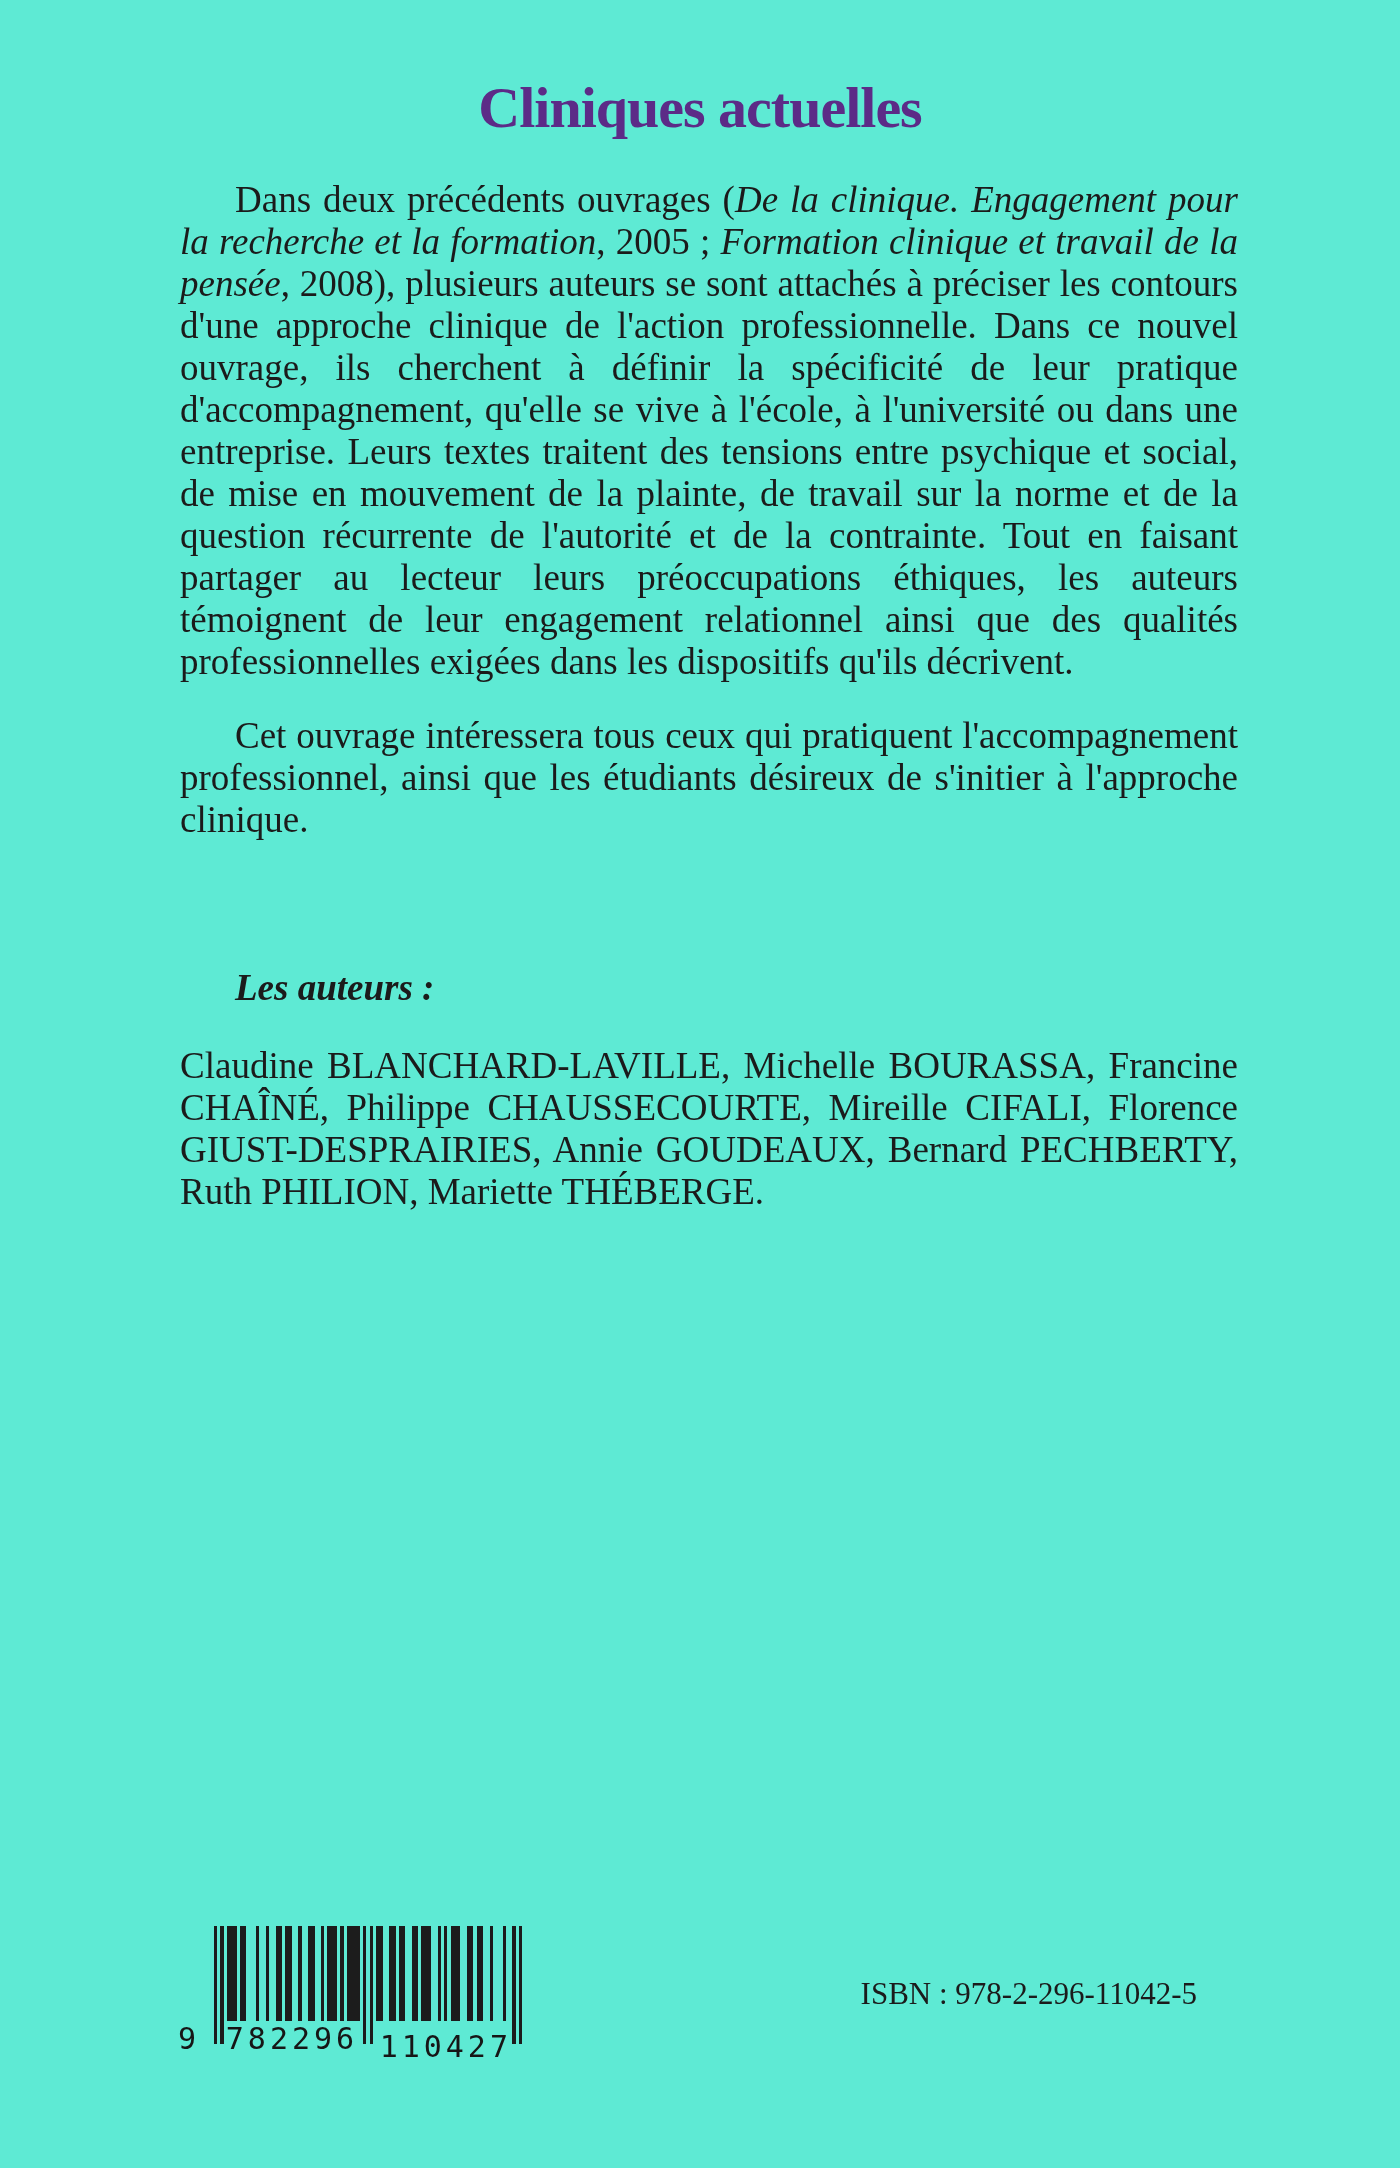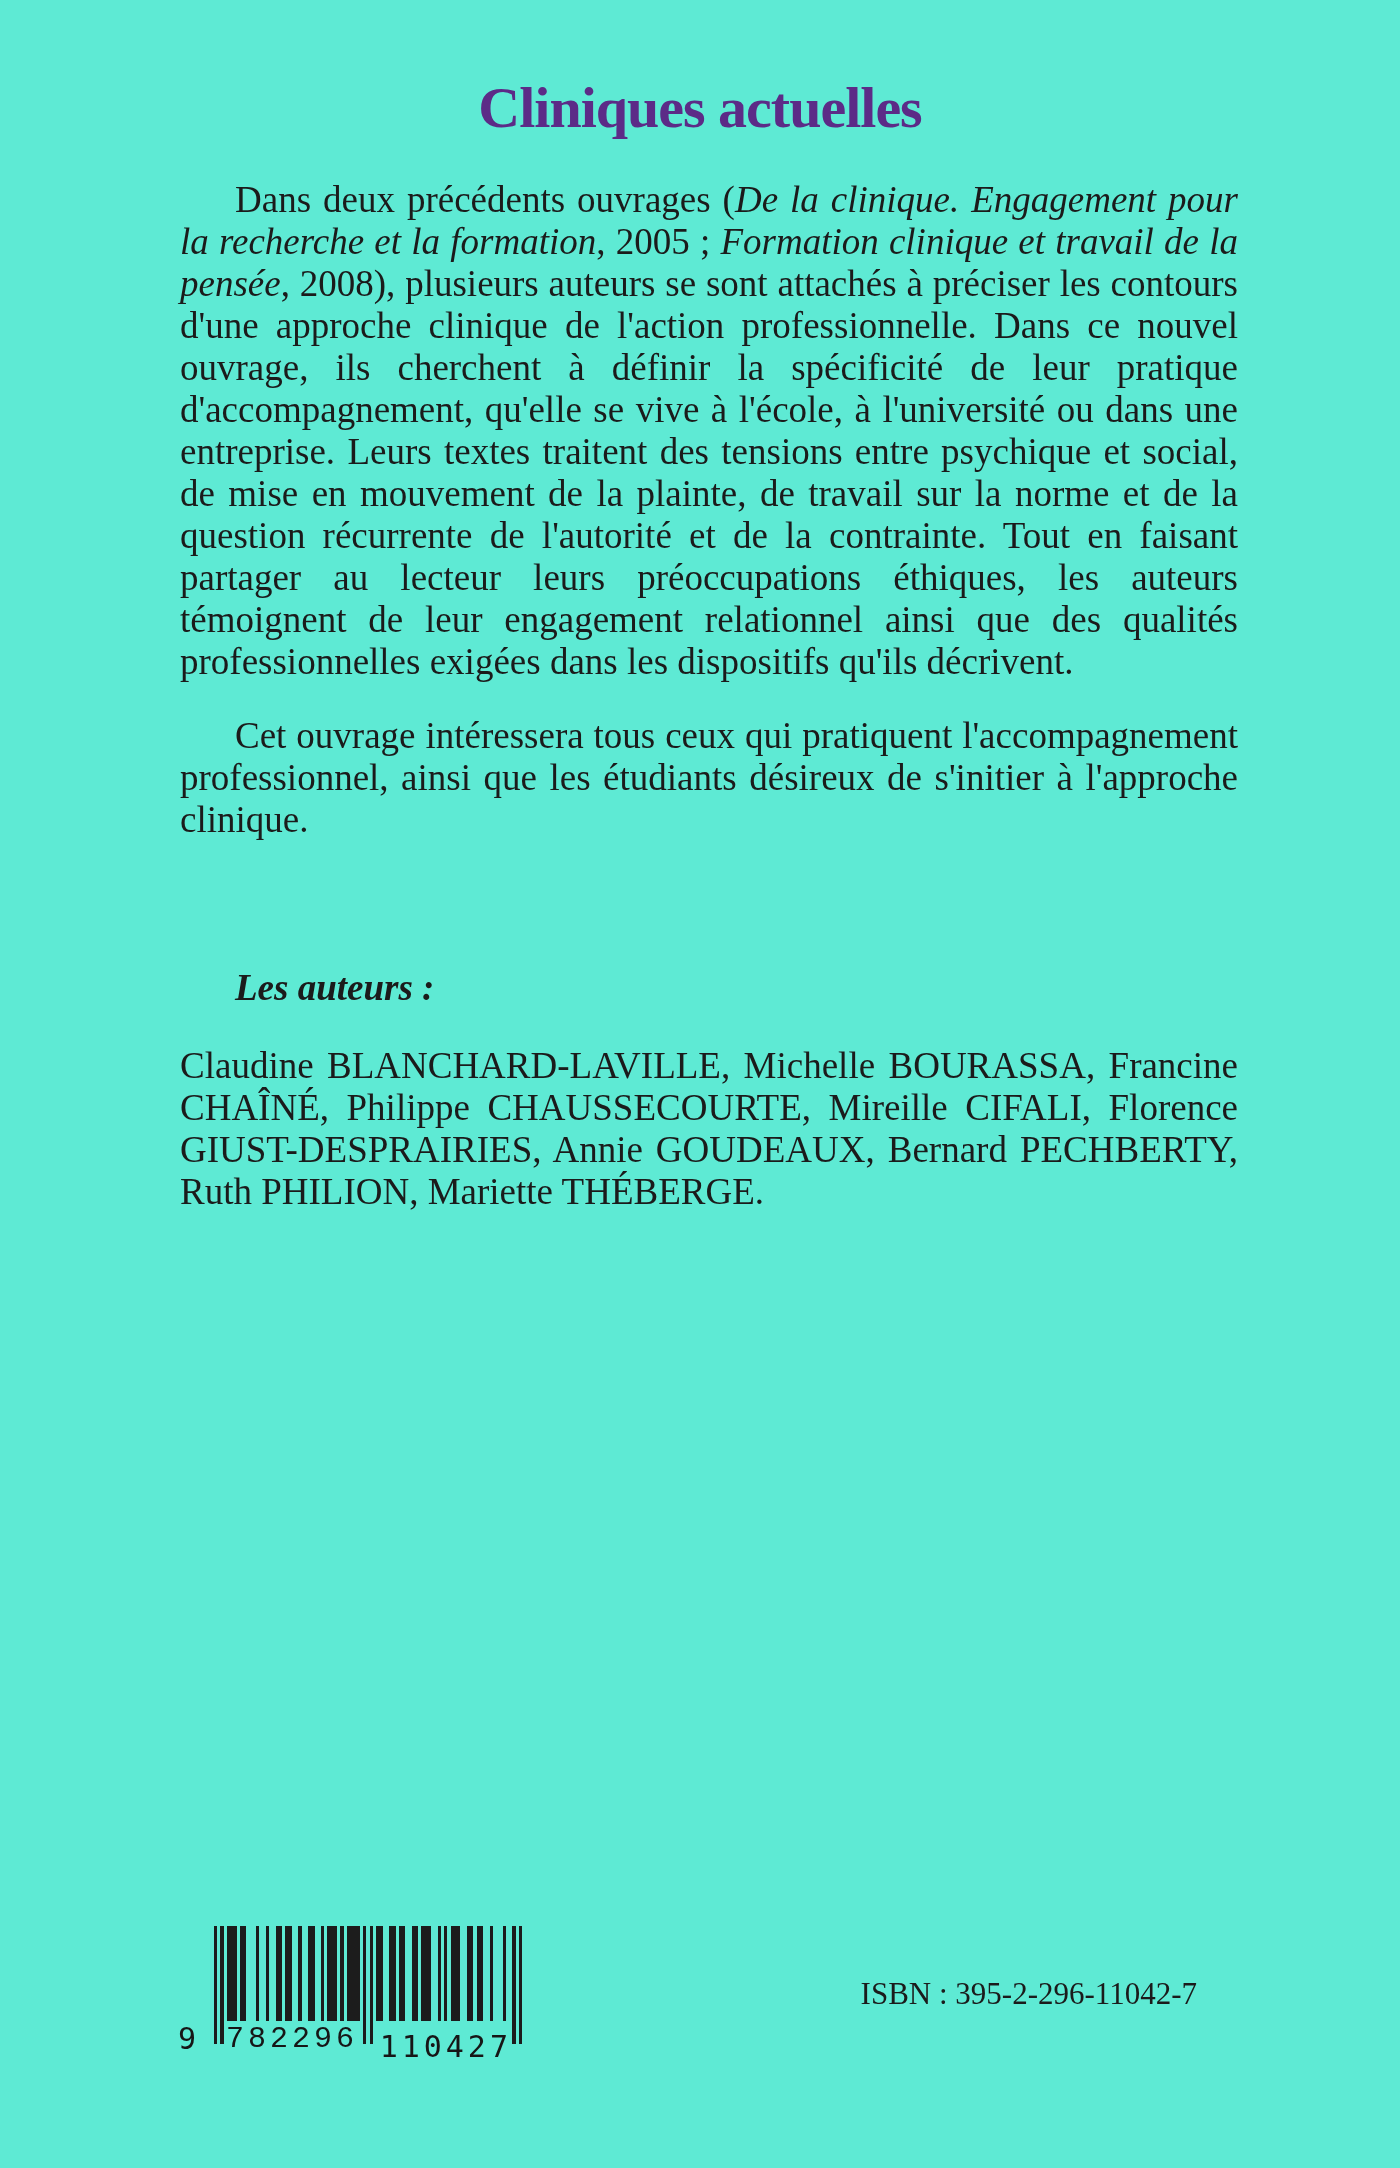--- a/index.html
+++ b/index.html
@@ -45,21 +45,21 @@
     width:308px;height:120px;
   }
   .barcode-bars rect{fill:#1c1c1c;}
   .bc-digit{
     position:absolute;
     font-family:"DejaVu Sans Mono", monospace;
     font-size:30px;line-height:34px;
     color:#161616;
   }
   .bc-first{left:0;top:96px;}
-  .bc-left{left:46px;top:96px;width:136px;text-align:center;letter-spacing:4px;font-family:Liberation Mono, monospace;}
+  .bc-left{left:46px;top:96px;width:136px;text-align:center;letter-spacing:4px;}
   .bc-right{left:198px;top:104px;width:136px;text-align:right;letter-spacing:4px;}
   .isbn-block{
     position:absolute;
     right:203px;top:1970px;
     text-align:right;
     line-height:48px;
   }
   .isbn-line{font-size:31px;}
   .price-line{font-size:33px;}
 </style>
@@ -111,16 +111,16 @@
         <rect x="89" y="0" width="1" height="95"></rect>
         <rect x="92" y="0" width="1" height="118"></rect>
         <rect x="94" y="0" width="1" height="118"></rect>
       </svg>
     <span class="bc-digit bc-first">9</span>
     <span class="bc-digit bc-left">782296</span>
     <span class="bc-digit bc-right">110427</span>
   </div>
 
   <div class="isbn-block">
-    <div class="isbn-line">ISBN : 395-2-296-11042-7</div>
+    <div class="isbn-line">ISBN : 978-2-296-11042-5</div>
   </div>
 
 </div>
 
 </body></html>

